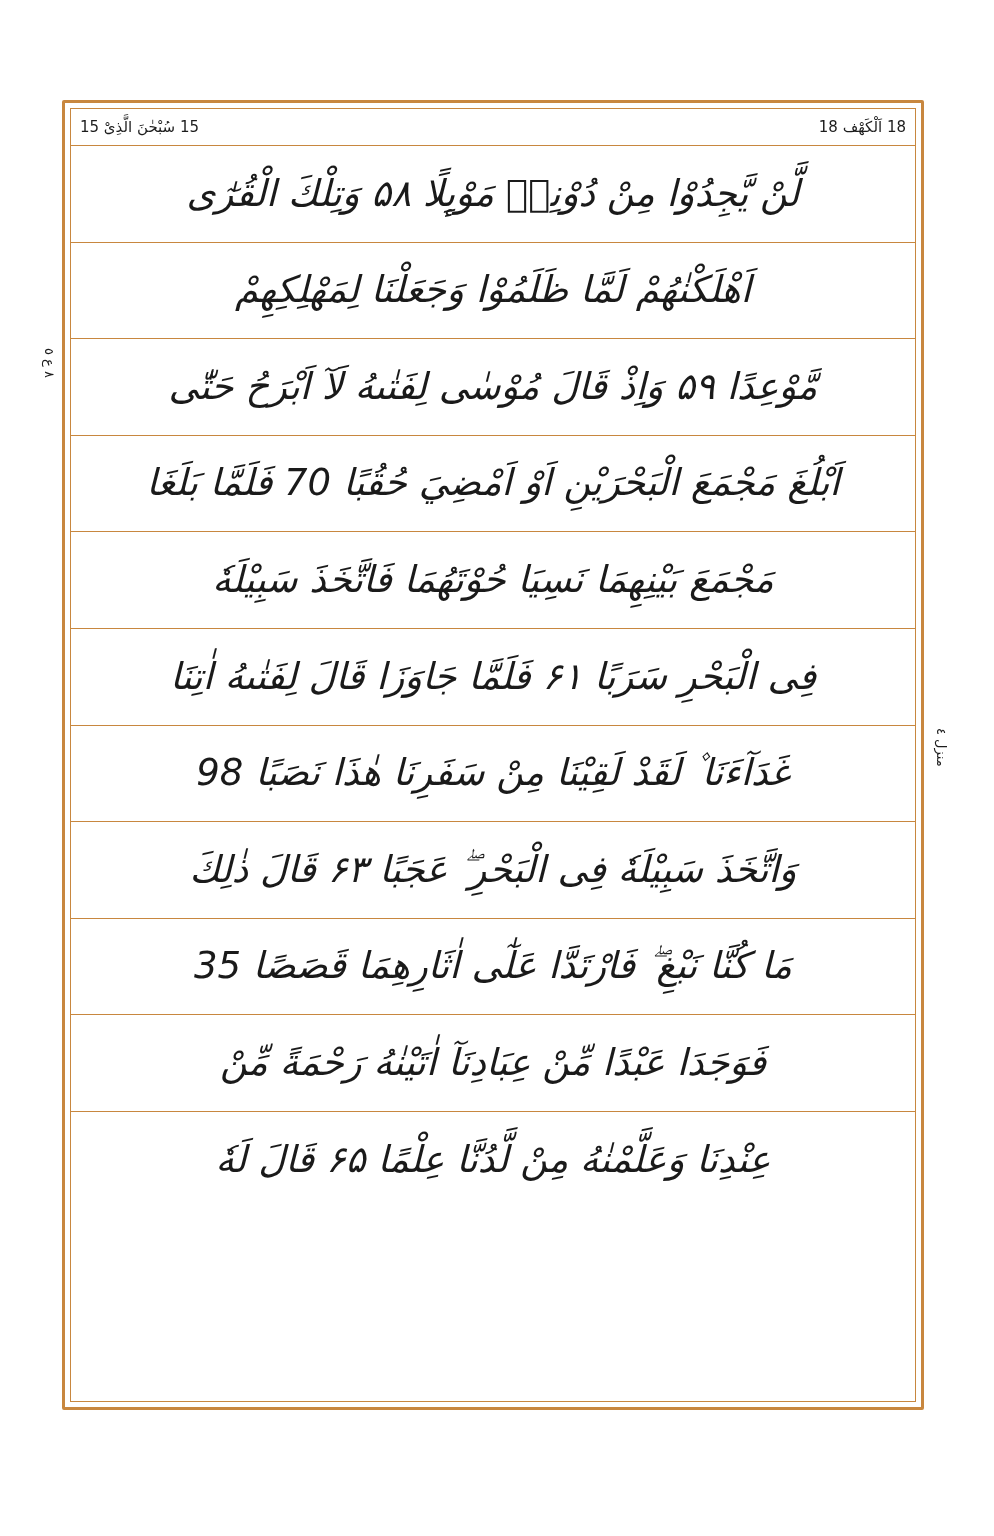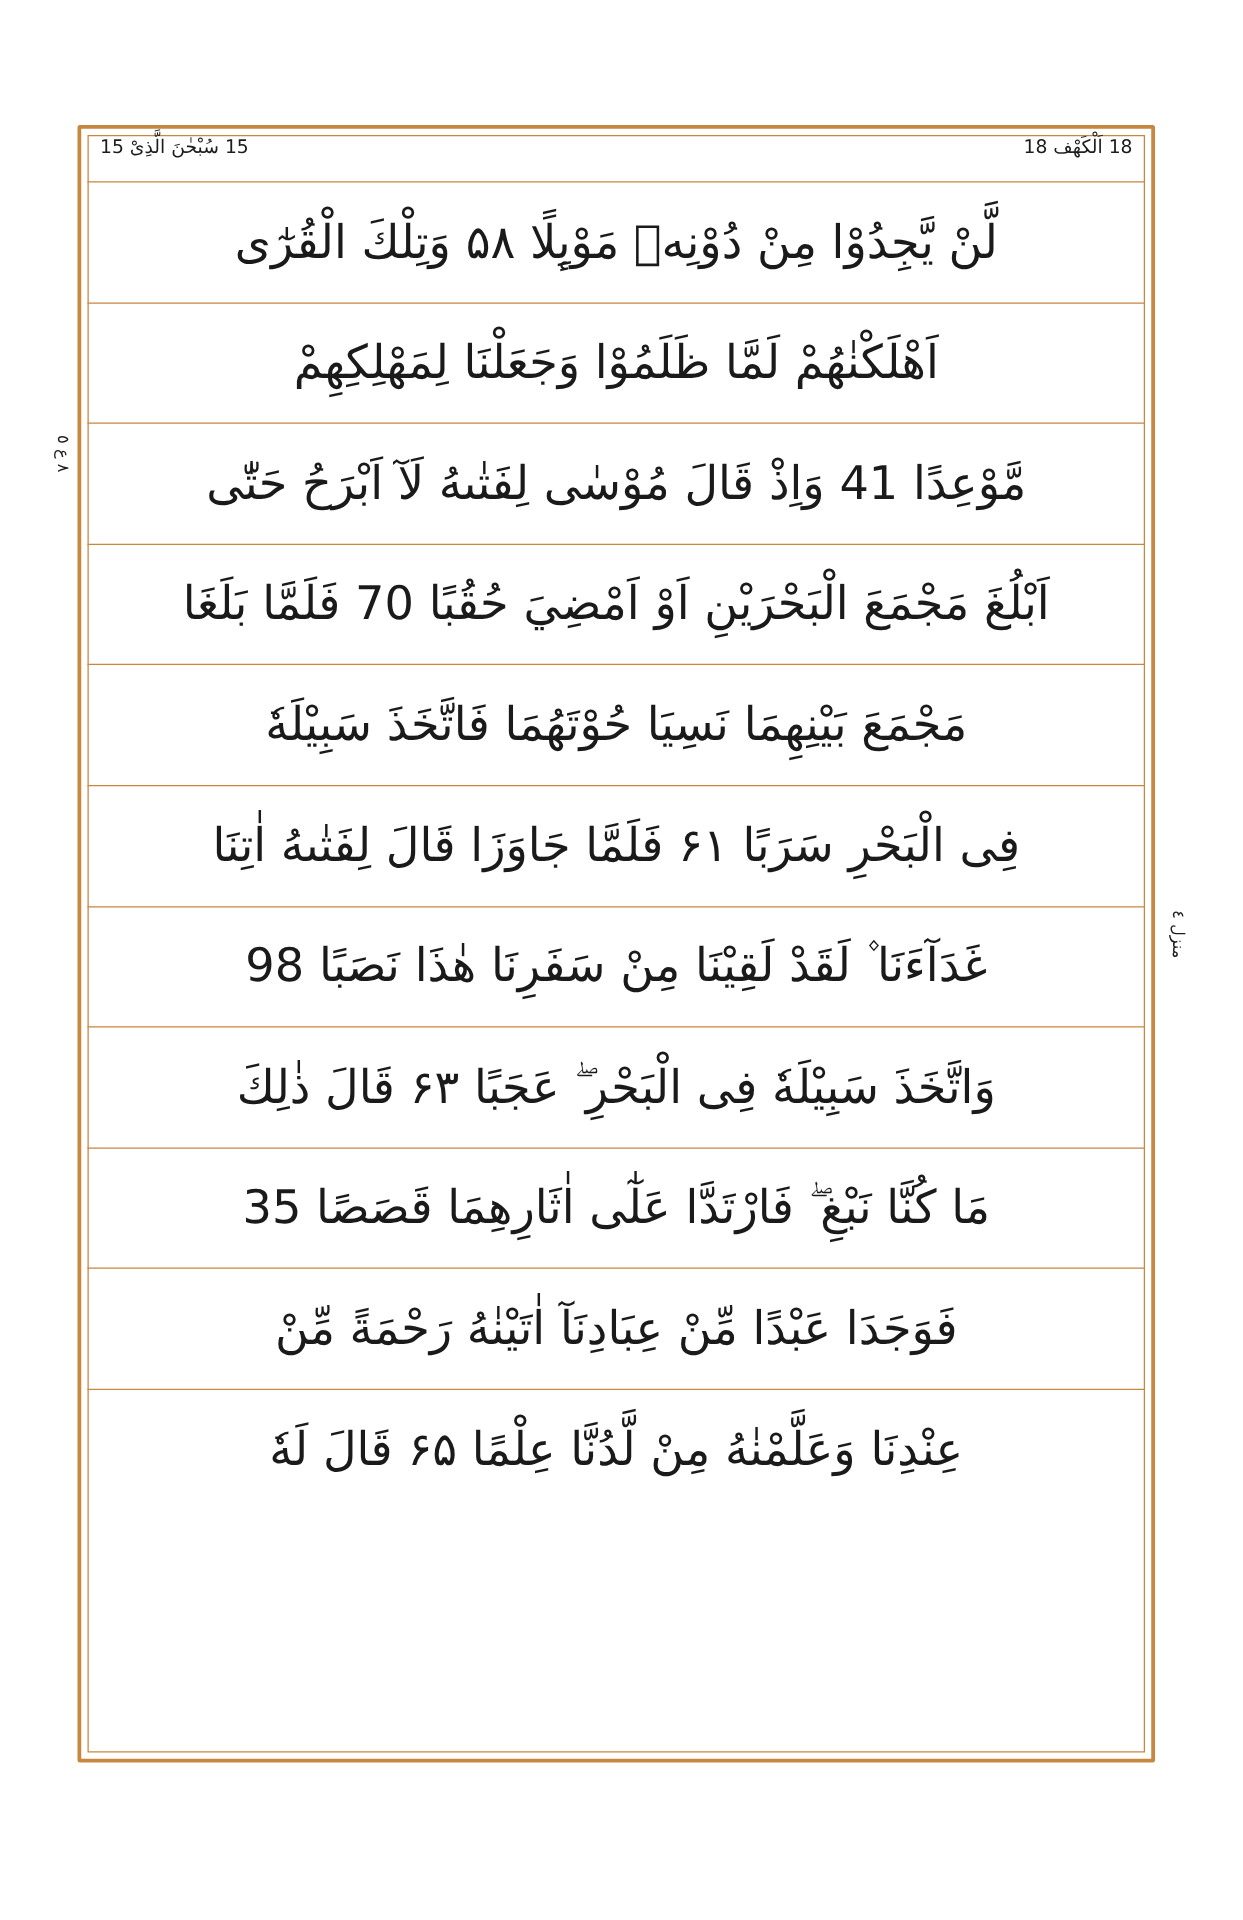--- a/index.html
+++ b/index.html
@@ -46,23 +46,23 @@
   
   .header {
     position: absolute;
     left: 70px;
     top: 108px;
     width: 846px;
     height: 38px;
     box-sizing: border-box;
     border-bottom: 1.5px solid #c8873f;
     display: flex;
-    align-items: flex-start;
+    align-items: center;
     justify-content: space-between;
-    padding: 0 10px;
+    padding: 15px 10px;
     gap: 44px;
   }
   .header-side {
     font-size: 15px;
     color: #1c1c1c;
     direction: rtl;
     white-space: nowrap;
     font-family: "DejaVu Sans", sans-serif;
   }
   .header-center {
@@ -92,20 +92,21 @@
   }
 
   
   .lines {
     position: absolute;
     left: 70px;
     top: 146px;
     width: 846px;
     height: 1256px;
     box-sizing: border-box;
+    font-style: italic;
   }
   .line {
     height: 96.6px;
     border-bottom: 1.2px solid #c8873f;
     box-sizing: border-box;
     display: flex;
     align-items: center;
     justify-content: center;
     direction: rtl;
     overflow: hidden;
@@ -155,21 +156,21 @@
   <div class="side-marker right-1">منزل ٤</div>
 
   <div class="lines">
     <div class="line">
         <span class="txt">لَّنْ يَّجِدُوْا مِنْ دُوْنِهٖ مَوْىِٕلًا ۵۸ وَتِلْكَ الْقُرٰٓى</span>
       </div>
     <div class="line">
         <span class="txt">اَهْلَكْنٰهُمْ لَمَّا ظَلَمُوْا وَجَعَلْنَا لِمَهْلِكِهِمْ</span>
       </div>
     <div class="line">
-        <span class="txt">مَّوْعِدًا 41 وَاِذْ قَالَ مُوْسٰى لِفَتٰىهُ لَآ اَبْرَحُ حَتّٰى</span>
+        <span class="txt">مَّوْعِدًا ۵۹ وَاِذْ قَالَ مُوْسٰى لِفَتٰىهُ لَآ اَبْرَحُ حَتّٰى</span>
       </div>
     <div class="line">
         <span class="txt">اَبْلُغَ مَجْمَعَ الْبَحْرَيْنِ اَوْ اَمْضِيَ حُقُبًا 70 فَلَمَّا بَلَغَا</span>
       </div>
     <div class="line">
         <span class="txt">مَجْمَعَ بَيْنِهِمَا نَسِيَا حُوْتَهُمَا فَاتَّخَذَ سَبِيْلَهٗ</span>
       </div>
     <div class="line">
         <span class="txt">فِى الْبَحْرِ سَرَبًا ۶۱ فَلَمَّا جَاوَزَا قَالَ لِفَتٰىهُ اٰتِنَا</span>
       </div>

